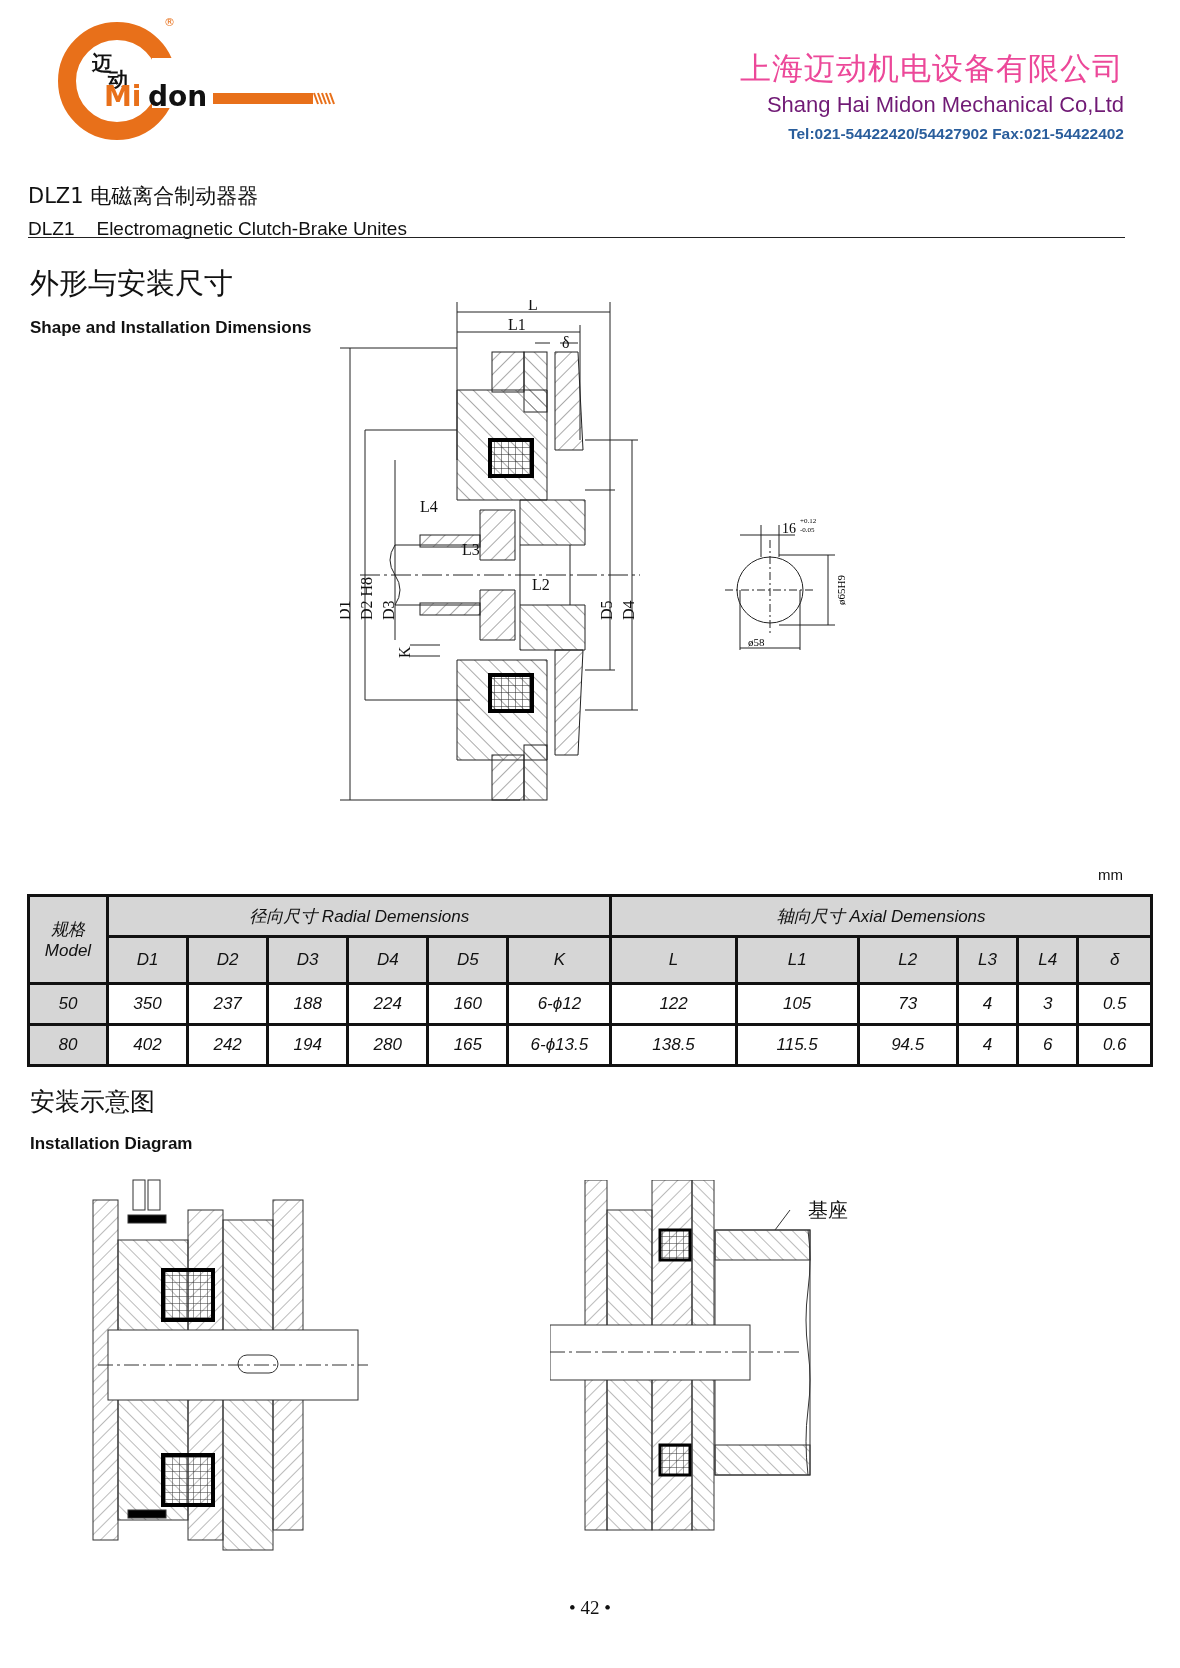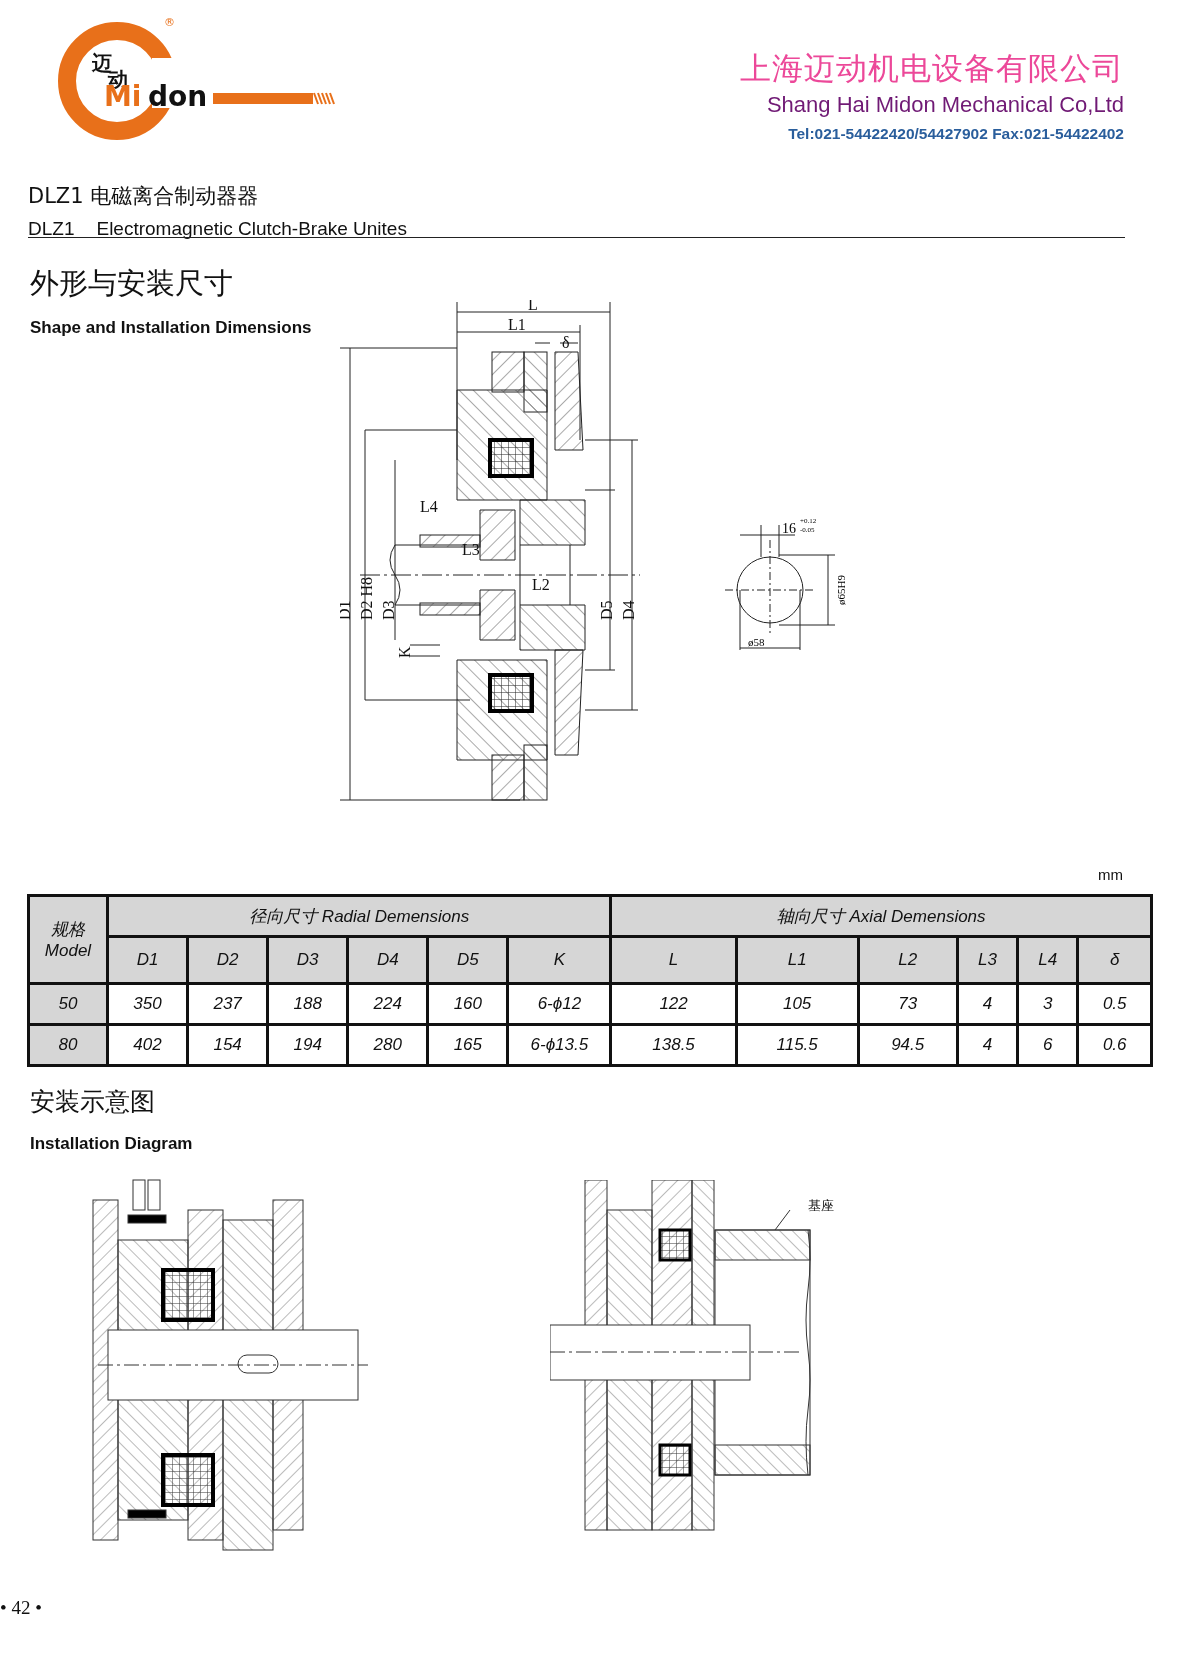--- a/index.html
+++ b/index.html
@@ -24,22 +24,22 @@
   table.dims td,table.dims th{border:3px solid #111;text-align:center;font-weight:normal;padding:0;}
   table.dims .hd{background:#d6d6d6;}
   table.dims tr.r1{height:41px;}
   table.dims tr.r2{height:47px;}
   table.dims tr.row{height:41px;}
   table.dims td.model{background:#d6d6d6;}
   .sec2-cn{left:30px;top:1085px;font-size:25px;font-family:"DejaVu Sans",sans-serif;white-space:nowrap;}
   .sec2-en{left:30px;top:1134px;font-size:17px;font-weight:bold;white-space:nowrap;}
   .inst1{left:88px;top:1170px;width:290px;height:390px;}
   .inst2{left:550px;top:1180px;width:320px;height:365px;}
-  .base-label{left:808px;top:1197px;font-size:13px;font-family:"DejaVu Sans",sans-serif;}
-  .page-no{left:0;width:1180px;top:1597px;font-size:19px;font-family:"Liberation Serif",serif;}
+  .base-label{left:808px;top:1197px;font-size:20px;font-family:"DejaVu Sans",sans-serif;}
+  .page-no{left:0;width:1180px;top:1597px;text-align:center;font-size:19px;font-family:"Liberation Serif",serif;}
 </style>
 </head>
 <body>
 
 <svg class="abs logo" viewBox="0 0 300 125">
   <circle cx="61" cy="63" r="50" fill="none" stroke="#e8701a" stroke-width="18"></circle>
   <rect x="96" y="40" width="30" height="50" fill="#fff"></rect>
   <text x="36" y="52" font-size="20" font-weight="bold" fill="#111" font-family="DejaVu Sans, sans-serif">迈</text>
   <text x="52" y="68" font-size="20" font-weight="bold" fill="#111" font-family="DejaVu Sans, sans-serif">动</text>
   <text x="48" y="88" font-size="28" font-weight="bold" fill="#e8701a" font-family="DejaVu Sans, sans-serif">Mi</text>
@@ -205,21 +205,21 @@
     <td>122</td>
     <td>105</td>
     <td>73</td>
     <td>4</td>
     <td>3</td>
     <td>0.5</td>
   </tr>
   <tr class="row">
     <td class="model">80</td>
     <td>402</td>
-    <td>154</td>
+    <td>242</td>
     <td>194</td>
     <td>280</td>
     <td>165</td>
     <td>6-ϕ13.5</td>
     <td>138.5</td>
     <td>115.5</td>
     <td>94.5</td>
     <td>4</td>
     <td>6</td>
     <td>0.6</td>

